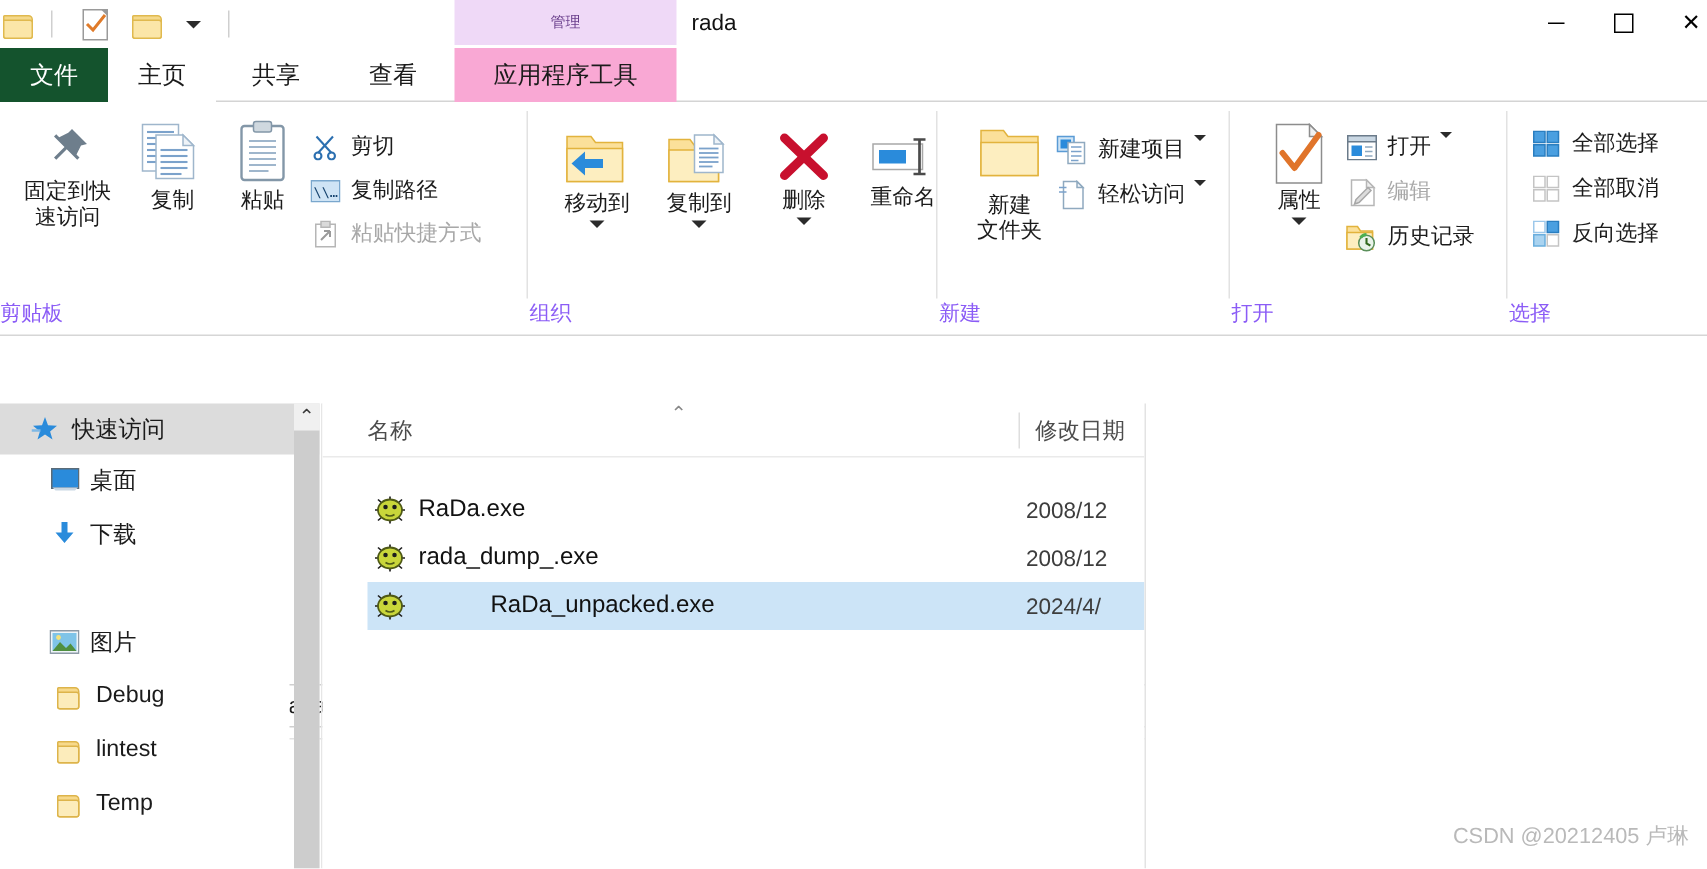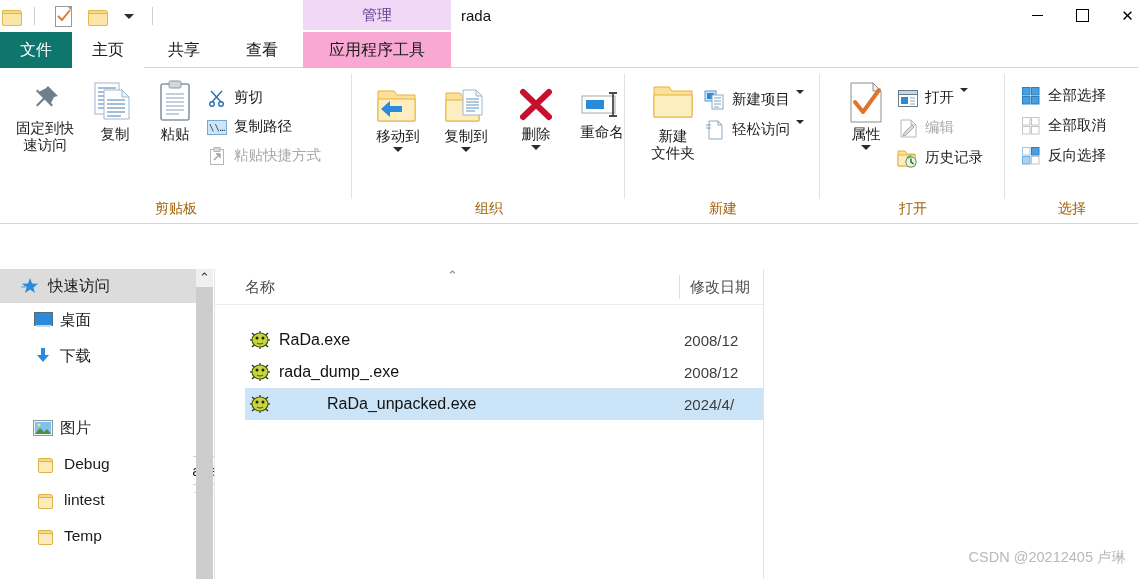--- a/index.html
+++ b/index.html
@@ -43,58 +43,58 @@
     border-left:5px solid transparent; border-top:5px solid #9a9a9a;
   }
   .doccheck .tick { position:absolute; left:2px; top:3px; }
   .chev-dn {
     width:0;height:0;border-left:5px solid transparent;border-right:5px solid transparent;
     border-top:5px solid #2b2b2b;
   }
 
   .ctx-tab-header {
     position:absolute; left:303px; top:0px; width:148px; height:30px;
-    background:#efd9f7; color:#6a3f8c; font-size:15px;
+    background:#efd9f7; color:#6a3f8c; font-size:10px;
     display:flex; align-items:center; justify-content:center;
   }
   .win-title {
     position:absolute; left:461px; top:0px; height:30px;
     display:flex; align-items:center; font-size:15px; color:#111;
   }
   .wincontrols { position:absolute; right:0px; top:0px; height:30px; display:flex; }
   .wc { width:45px; height:30px; display:flex; align-items:center; justify-content:center; }
   .wc .min { width:11px; height:1px; background:#000; }
   .wc .max { width:11px; height:11px; border:1px solid #000; }
   .wc .cls { font-size:15px; color:#000; line-height:1; }
 
   
   .tabstrip { position:absolute; left:0; top:32px; width:1138px; height:36px; }
   .tab {
     position:absolute; top:0; height:36px; display:flex; align-items:center;
     justify-content:center; font-size:16px; color:#1b1b1b;
   }
-  .tab.file { background:#0f766e; color:#fff; }
+  .tab.file { background:#14532d; color:#fff; }
   .tab.active { background:#fff; }
   .tab.ctx-active { background:#f9a8d4; }
   .tabstrip .under {
     position:absolute; left:0; top:35px; width:1138px; height:1px; background:#d4d4d4;
   }
   .ribbon-collapse {
     position:absolute; right:9px; top:38px; font-size:14px; color:#444;
   }
 
   
   .ribbon {
     position:absolute; left:0; top:68px; width:1138px; height:155px;
     background:#ffffff; border-bottom:1px solid #d6d6d6;
   }
   .group { position:absolute; top:0; height:154px; }
   .group .gname {
     position:absolute; bottom:4px; left:0; width:100%;
-    text-align:center; font-size:14px; color:#a16207;
+    font-size:14px; color:#8b5cf6;
   }
   .group .gsep { position:absolute; top:6px; right:0; width:1px; height:125px; background:#e2e2e2; }
 
   .bigbtn {
     position:absolute; display:flex; flex-direction:column; align-items:center;
     font-size:14.5px; color:#1b1b1b; text-align:center; line-height:1.18;
   }
   .bigbtn .lbl { margin-top:4px; }
   .smallrow {
     position:absolute; display:flex; align-items:flex-start; font-size:14.5px; color:#1b1b1b;

